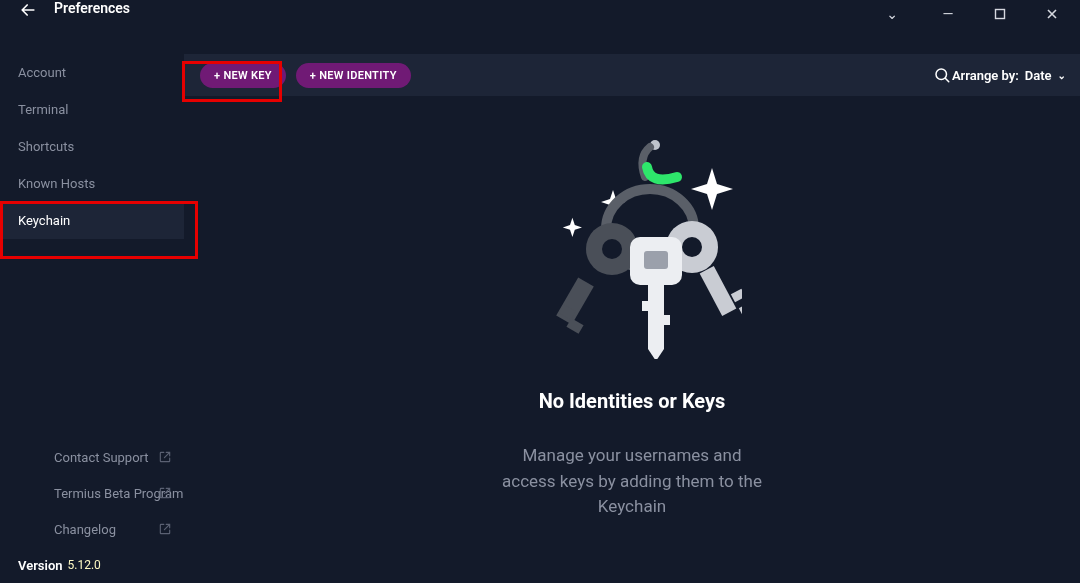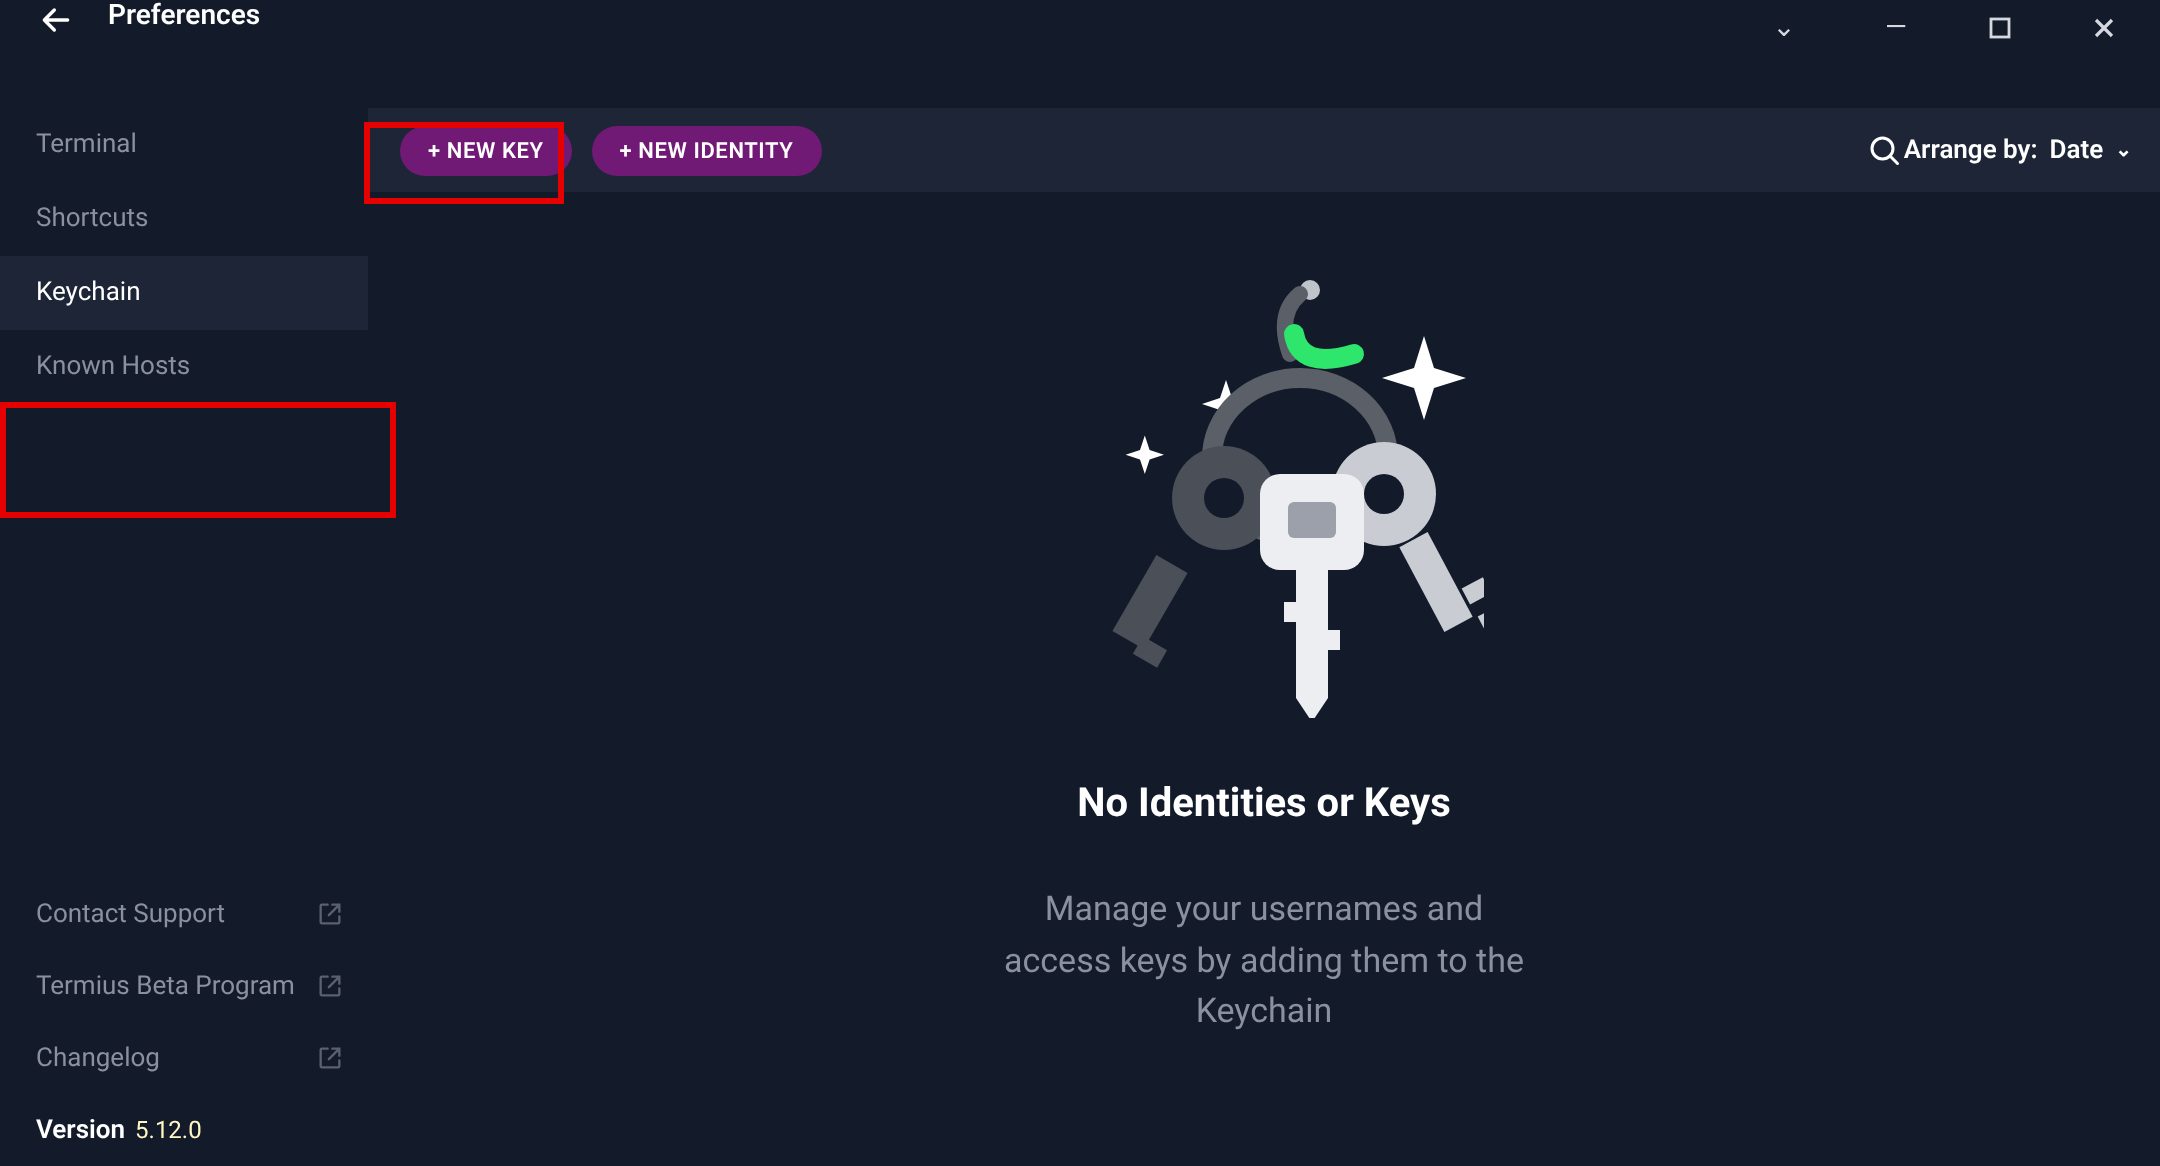--- a/index.html
+++ b/index.html
@@ -79,20 +79,21 @@
   .footer-list { }
   .footer-item {
     height: 36px;
     display:flex;
     align-items:center;
     padding-left: 18px;
     font-size: 13px;
     color:#8a90a0;
     cursor:pointer;
     position:relative;
+    margin-left:36px;
   }
   .footer-item .ext-icon {
     position:absolute;
     right:12px;
     top:50%;
     transform:translateY(-50%);
     width:14px; height:14px;
     color:#5a6072;
   }
   .version-row {
@@ -205,30 +206,33 @@
       </svg>
   </div>
   <div class="header-title">Preferences</div>
 </div>
 
 <div class="layout">
 
   <div class="sidebar">
     <div class="nav-list">
       <div class="nav-item">
+          <span>Account</span>
+        </div>
+      <div class="nav-item">
           <span>Terminal</span>
         </div>
       <div class="nav-item">
           <span>Shortcuts</span>
         </div>
+      <div class="nav-item">
+          <span>Known Hosts</span>
+        </div>
       <div class="nav-item selected">
           <span>Keychain</span>
-        </div>
-      <div class="nav-item">
-          <span>Known Hosts</span>
         </div>
     </div>
     <div class="spacer"></div>
     <div class="footer-list">
       <div class="footer-item">
         <span>Contact Support</span>
         <span class="ext-icon">
           <svg width="14" height="14" viewBox="0 0 24 24" fill="none">
               <path d="M14 4h6v6M20 4l-9 9M10 4H5a1 1 0 0 0-1 1v14a1 1 0 0 0 1 1h14a1 1 0 0 0 1-1v-5" stroke="#5a6072" stroke-width="2" stroke-linecap="round"></path>
             </svg>

